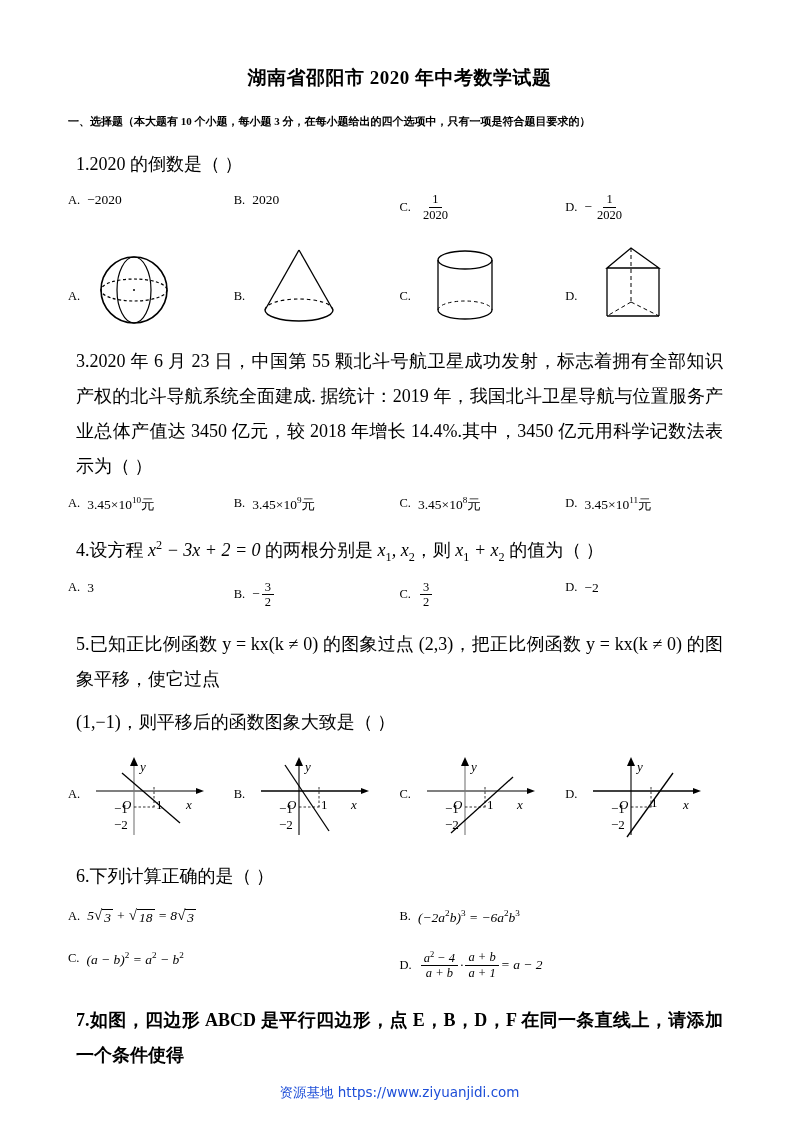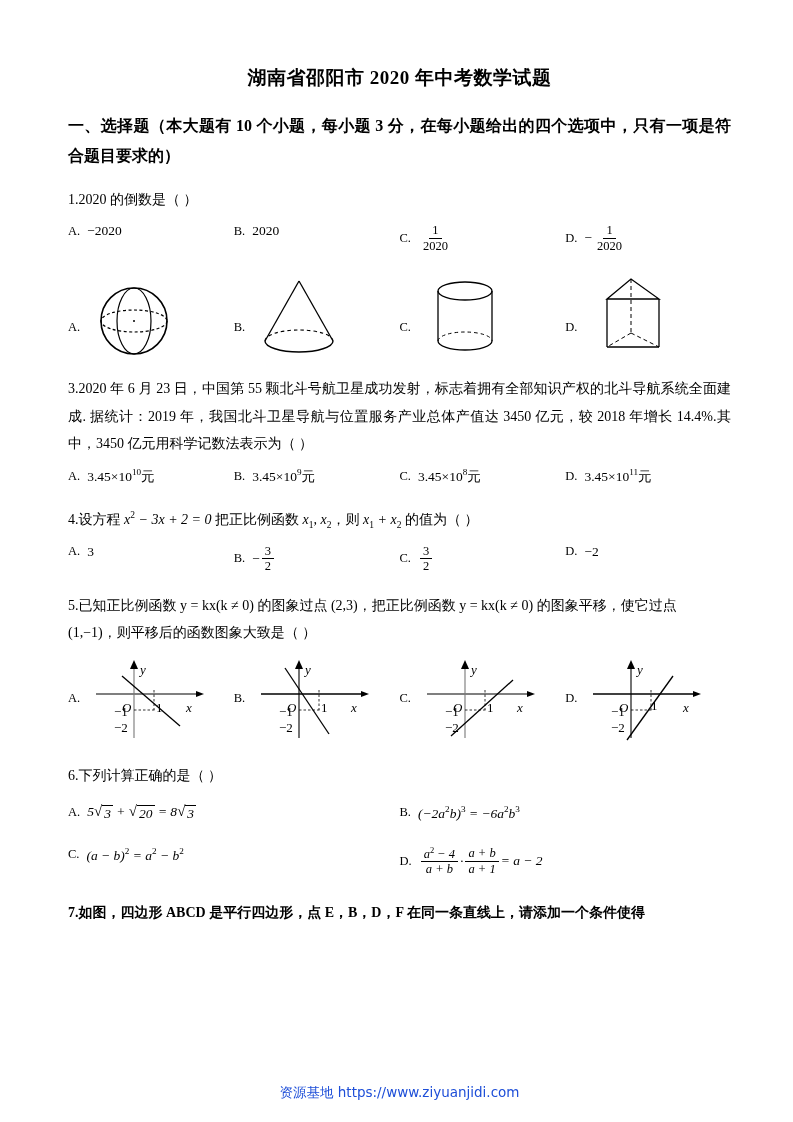--- a/index.html
+++ b/index.html
@@ -23,34 +23,34 @@
   }
   .doc-title {
     text-align: center;
     font-size: 19px;
     font-weight: bold;
     margin: 0;
     padding-top: 62px;
     letter-spacing: 0.5px;
   }
   .section-head {
-    font-size: 16px;
+    font-size: 11px;
     font-weight: bold;
     line-height: 1.85;
     margin: 20px 65px 0 65px;
     text-align: justify;
   }
   .qblock {
     margin: 0 65px;
   }
   .qtext {
-    font-size: 14px;
+    font-size: 18px;
     line-height: 1.95;
     text-align: justify;
-    margin: 0;
+    margin: 8px;
   }
   .qtext.first { margin-top: 16px; }
   .opts-row {
     display: flex;
     margin-top: 10px;
     align-items: flex-start;
   }
   .opt {
     display: flex;
     align-items: center;
@@ -228,21 +228,21 @@
       </div>
       <div class="opt">
         <span class="lbl">D.</span>
         <span class="nb"><span>3.45</span><span>×</span><span>10</span><sup>11</sup><span>元</span></span>
       </div>
     </div>
   </div>
 
   <div class="qblock" style="margin-top:20px;">
     <div class="qtext">
-      <span>4.设方程 </span><span class="math nb">x<sup>2</sup> − 3x + 2 = 0</span><span> 把正比例函数 </span><span class="math nb">x<sub>1</sub>, x<sub>2</sub></span><span>，则 </span><span class="math nb">x<sub>1</sub> + x<sub>2</sub></span><span> 的值为（      ）</span>
+      <span>4.设方程 </span><span class="math nb">x<sup>2</sup> − 3x + 2 = 0</span><span> 的两根分别是 </span><span class="math nb">x<sub>1</sub>, x<sub>2</sub></span><span>，则 </span><span class="math nb">x<sub>1</sub> + x<sub>2</sub></span><span> 的值为（      ）</span>
     </div>
     <div class="opts-row opt4">
       <div class="opt">
         <span class="lbl">A.</span>
         <span>3</span>
       </div>
       <div class="opt">
         <span class="lbl">B.</span>
         <span>−</span>
         <span class="frac">
@@ -352,21 +352,21 @@
     <div class="qtext">6.下列计算正确的是（      ）</div>
 
     <div class="opts-row opt2" style="margin-top:14px;">
       <div class="opt">
         <span class="lbl">A.</span>
         <span class="math nb">5<span class="sqrt">
               <span class="rad">√</span>
               <span class="body">3</span>
             </span>&nbsp;+&nbsp;<span class="sqrt">
               <span class="rad">√</span>
-              <span class="body">20</span>
+              <span class="body">18</span>
             </span>&nbsp;=&nbsp;8<span class="sqrt">
               <span class="rad">√</span>
               <span class="body">3</span>
             </span></span>
       </div>
       <div class="opt">
         <span class="lbl">B.</span>
         <span class="math nb">(−2a<sup>2</sup>b)<sup>3</sup> = −6a<sup>2</sup>b<sup>3</sup></span>
       </div>
     </div>

